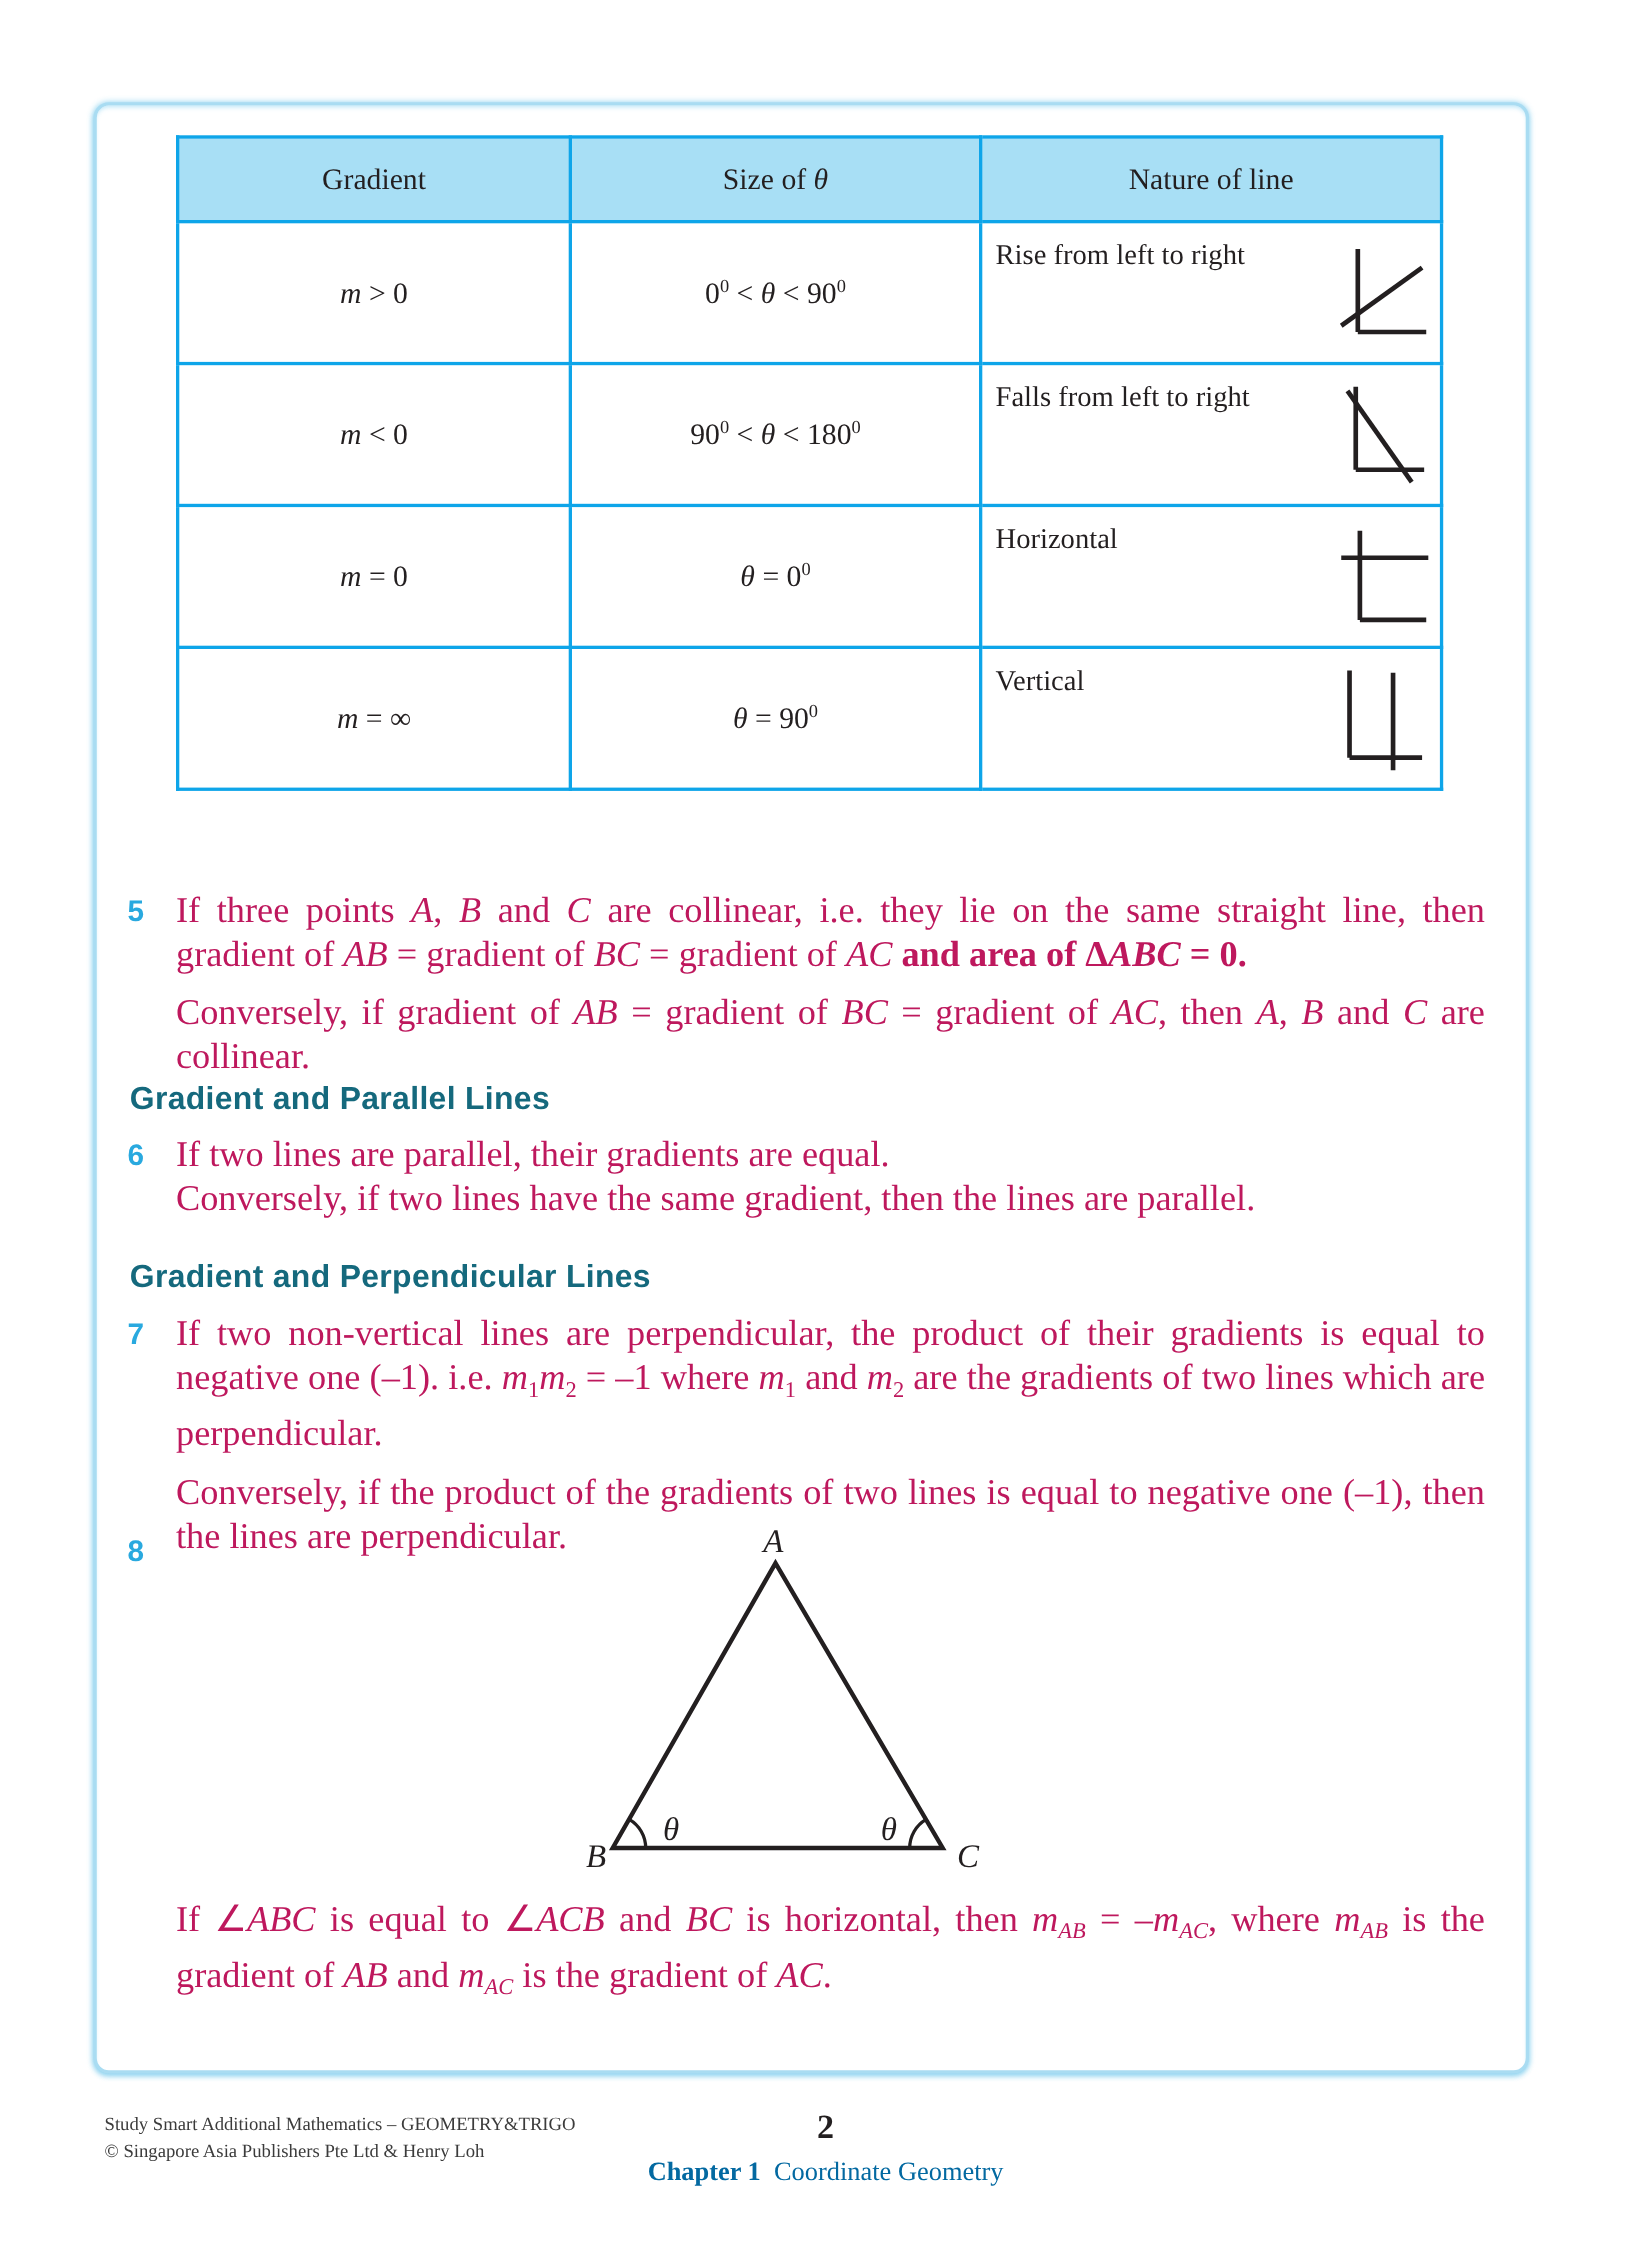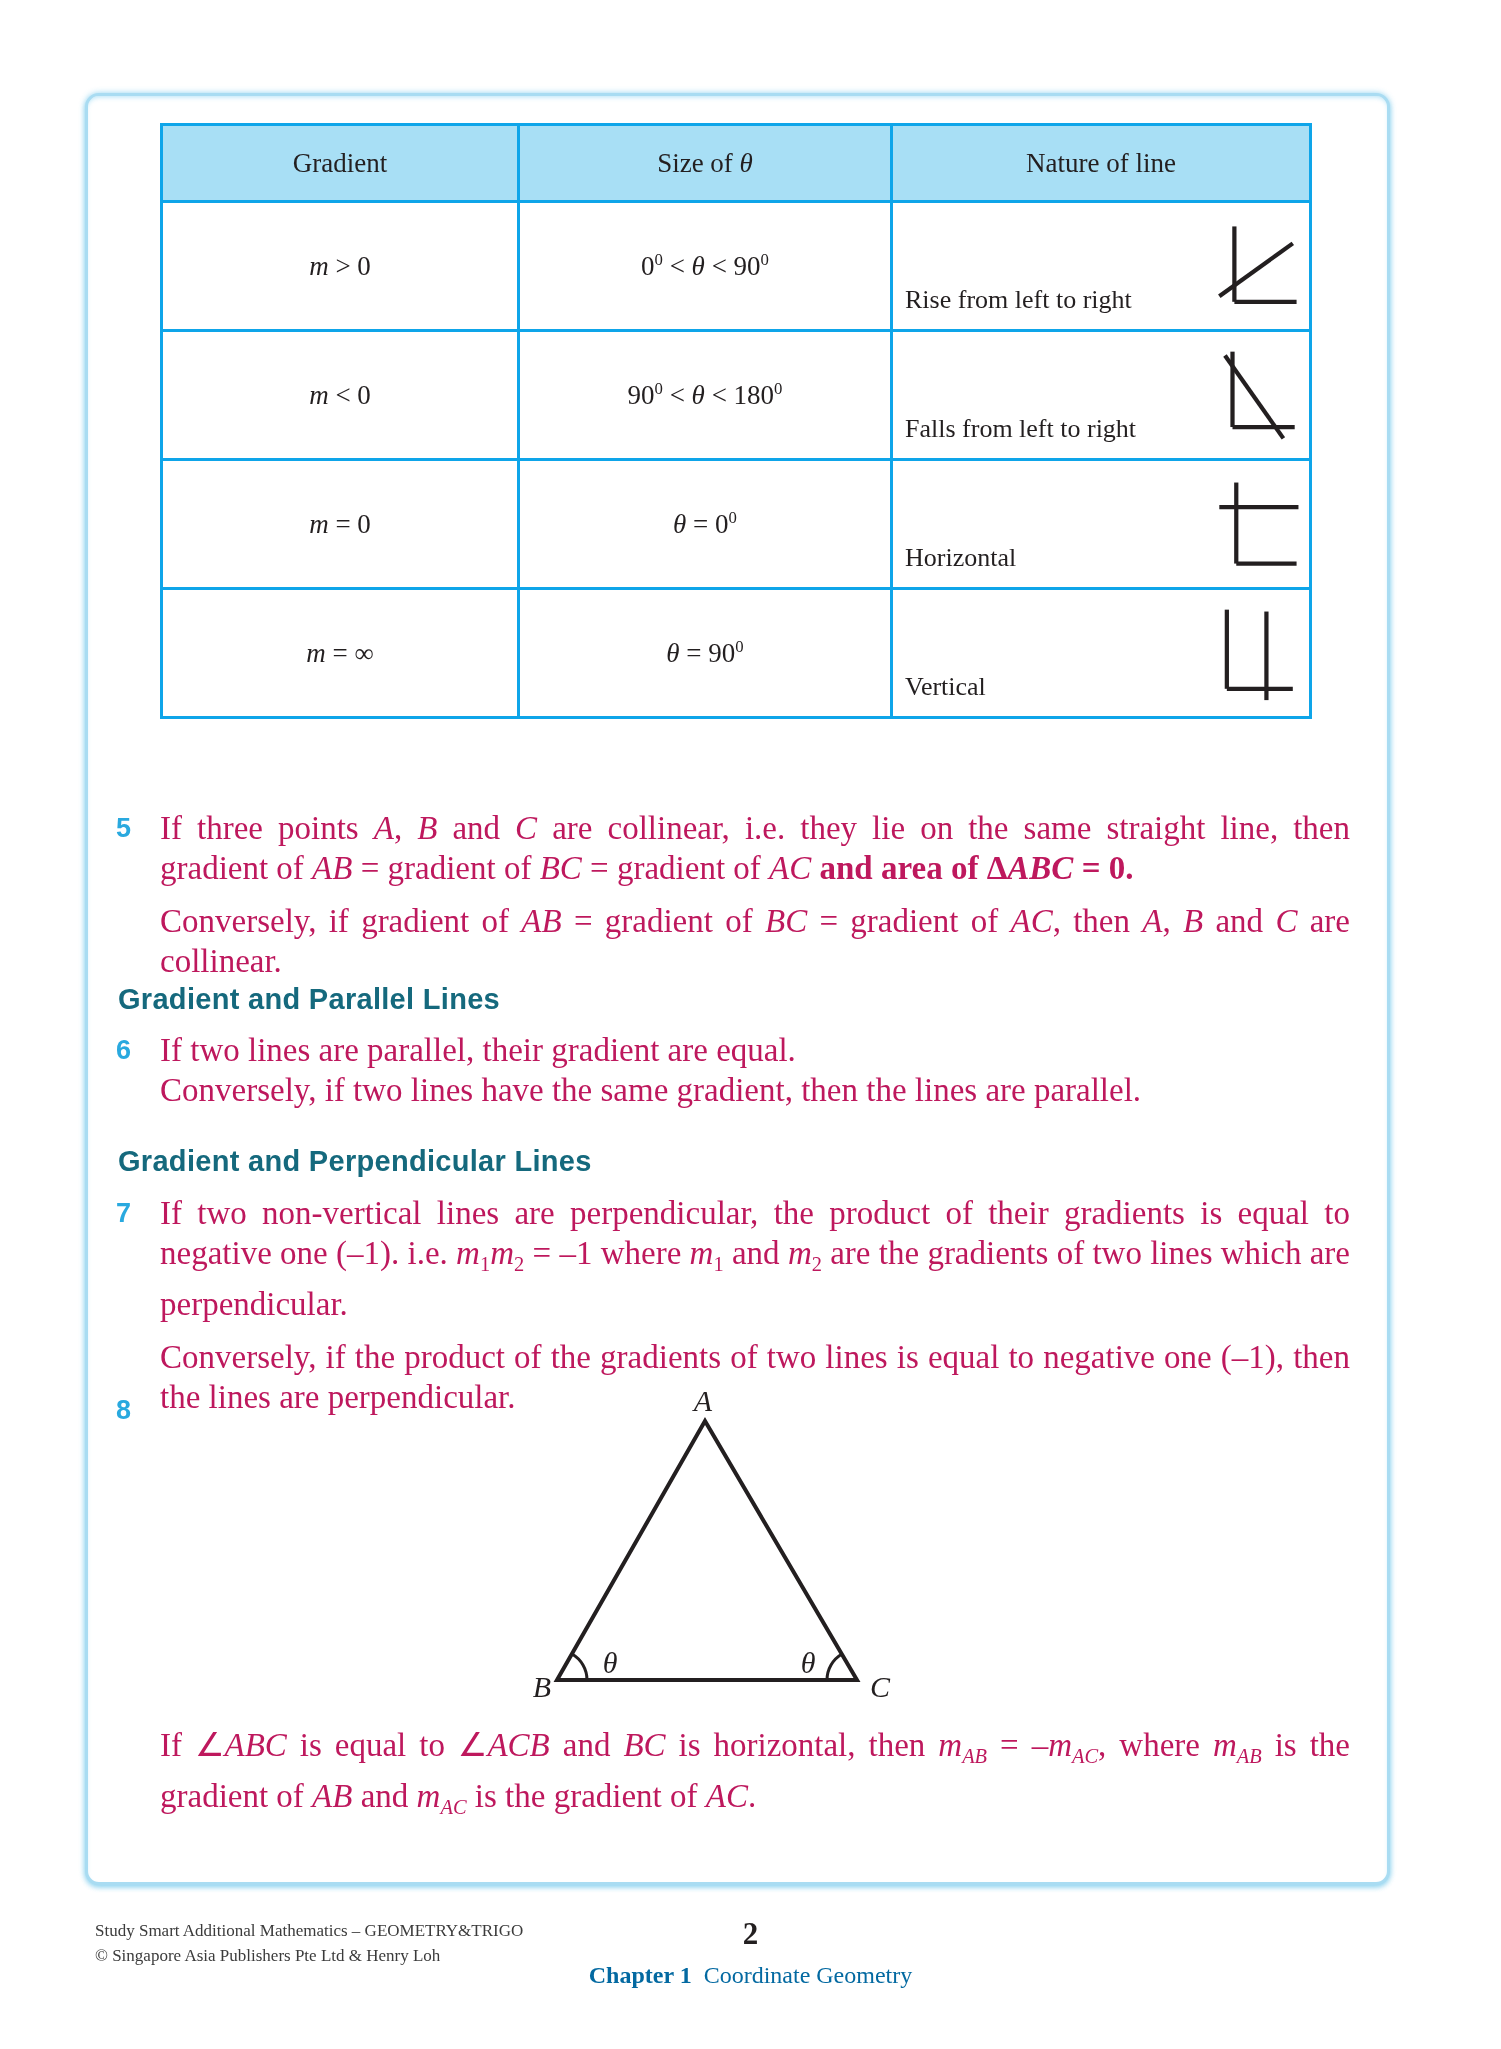--- a/index.html
+++ b/index.html
@@ -35,21 +35,21 @@
     font-weight: normal;
     color: #231F20;
     padding: 0;
   }
   .gtable th { background: #A8DFF5; height: 74px; text-align: center; }
   .gtable td { height: 126px; text-align: center; }
   .col1 { width: 354px; }
   .col2 { width: 370px; }
   .col3 { width: 416px; }
   td.naturecell { text-align: left; }
-  .naturewrap { display: flex; align-items: flex-end; padding-left: 12px; padding-right: 8px; }
+  .naturewrap { display: flex; align-items: flex-start; padding-left: 12px; padding-right: 8px; }
   .naturewrap .nlabel { font-size: 26px; }
   .naturewrap svg { margin-left: auto; flex: 0 0 auto; }
   .lineicon { stroke: #231F20; stroke-width: 4.5; fill: none; }
 
   
   .it { font-style: italic; }
   .bd { font-weight: bold; }
   .sp { font-size: 62%; vertical-align: 0.6em; }
   .sb { font-size: 62%; vertical-align: -0.35em; }
 
@@ -193,21 +193,21 @@
 
     <div class="inum" style="top:712px">5</div>
     <div class="textblock" style="top:712px">
       <p class="para"><span>If three points </span><span class="it">A</span><span>, </span><span class="it">B</span><span> and </span><span class="it">C</span><span> are collinear, i.e. they lie on the same straight line, then gradient of </span><span class="it">AB</span><span> = gradient of </span><span class="it">BC</span><span> = gradient of </span><span class="it">AC</span><span class="bd"> </span><span class="bd">and area of Δ</span><span class="it bd">ABC</span><span class="bd"> = 0.</span></p>
       <p class="para gap"><span>Conversely, if gradient of </span><span class="it">AB</span><span> = gradient of </span><span class="it">BC</span><span> = gradient of </span><span class="it">AC</span><span>, then </span><span class="it">A</span><span>, </span><span class="it">B</span><span> and </span><span class="it">C</span><span> are collinear.</span></p>
     </div>
 
     <h2 class="shead" style="top:887px">Gradient and Parallel Lines</h2>
     <div class="inum" style="top:934px">6</div>
     <div class="textblock" style="top:934px">
-      <p class="para nojust"><span>If two lines are parallel, their gradient are equal.</span></p>
+      <p class="para nojust"><span>If two lines are parallel, their gradients are equal.</span></p>
       <p class="para nojust"><span>Conversely, if two lines have the same gradient, then the lines are parallel.</span></p>
     </div>
 
     <h2 class="shead" style="top:1049px">Gradient and Perpendicular Lines</h2>
     <div class="inum" style="top:1097px">7</div>
     <div class="textblock" style="top:1097px">
       <p class="para"><span>If two non-vertical lines are perpendicular, the product of their gradients is equal to negative one (–1). i.e. </span><span class="it">m</span><span class="sb">1</span><span class="it">m</span><span class="sb">2</span><span> = –1 where </span><span class="it">m</span><span class="sb">1</span><span> and </span><span class="it">m</span><span class="sb">2</span><span> are the gradients of two lines which are perpendicular.</span></p>
       <p class="para gap"><span>Conversely, if the product of the gradients of two lines is equal to negative one (–1), then the lines are perpendicular.</span></p>
     </div>
 

